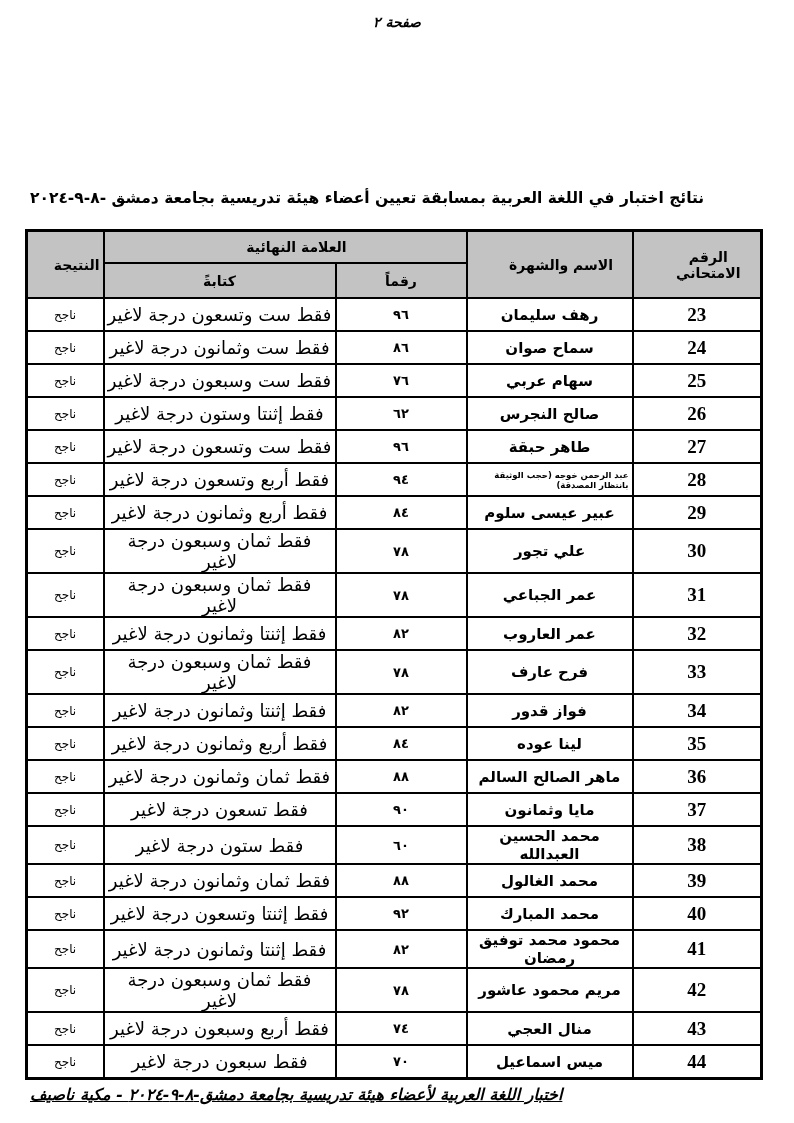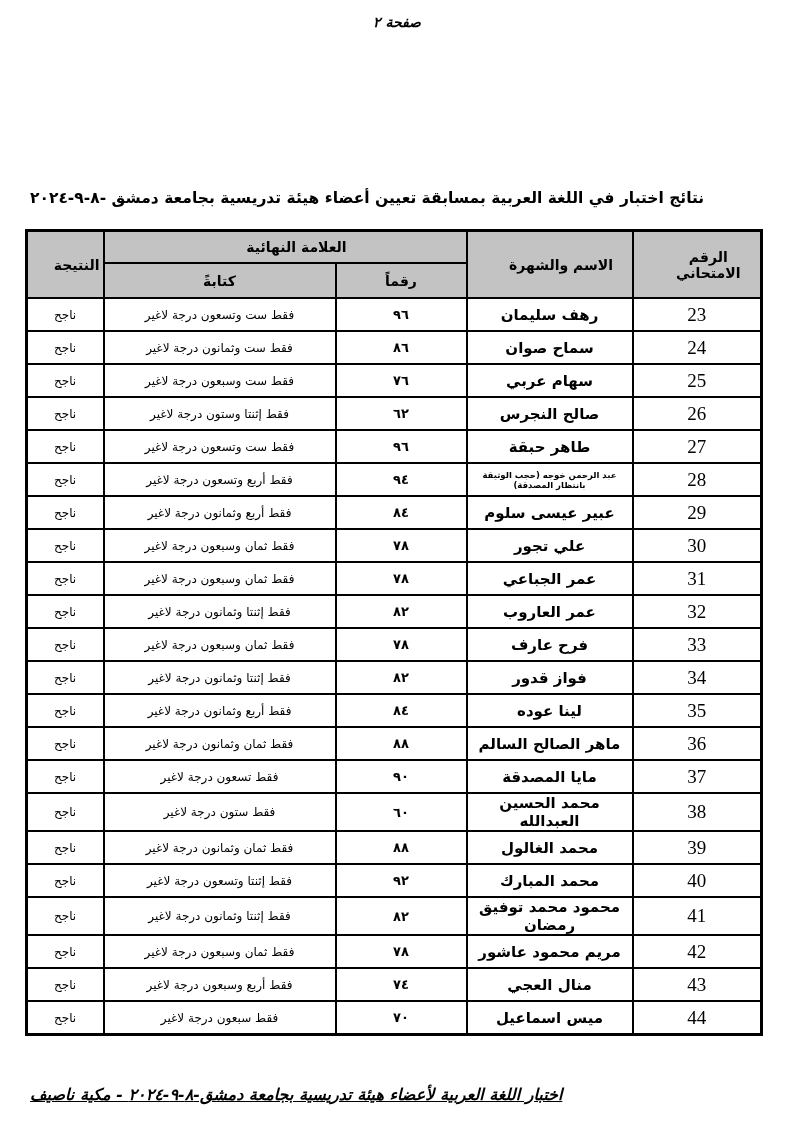--- a/index.html
+++ b/index.html
@@ -47,26 +47,26 @@
   col.c-result{width:60px;}
   thead th{
     background:#c3c3c3;
     font-size:14px;font-weight:bold;
   }
   thead tr.h1 th{height:30px;padding-left:26px;}
   thead tr.h2 th{height:33px;}
   tbody td{height:31px;background:#fff;}
   td.exam{
     font-family:"Liberation Serif","DejaVu Serif",serif;
-    font-weight:normal;font-size:19px;
+    font-weight:bold;font-size:19px;
   }
   td.name{font-weight:bold;font-size:15px;}
-  td.name.small{font-size:8.5px;font-weight:bold;}
+  td.name.small{font-size:8.5px;font-weight:bold;text-align:right;}
   td.num{font-weight:bold;font-size:13px;}
-  td.written{font-size:12px;}
+  td.written{font-size:18px;}
   td.result{font-size:12px;}
   .doc-footer{
     position:absolute;top:1085px;right:30px;left:30px;
     text-align:left;font-weight:bold;font-style:italic;font-size:16px;text-decoration:underline;
   }
 </style>
 </head>
 <body>
 
 <div class="page">
@@ -204,21 +204,21 @@
   <tr>
     <td class="exam">36</td>
     <td class="name">ماهر الصالح السالم</td>
     <td class="num">٨٨</td>
     <td class="written">فقط ثمان وثمانون درجة لاغير</td>
     <td class="result">ناجح</td>
   </tr>
 
   <tr>
     <td class="exam">37</td>
-    <td class="name">مايا المصدقة</td>
+    <td class="name">مايا وثمانون</td>
     <td class="num">٩٠</td>
     <td class="written">فقط تسعون درجة لاغير</td>
     <td class="result">ناجح</td>
   </tr>
 
   <tr>
     <td class="exam">38</td>
     <td class="name">محمد الحسين العبدالله</td>
     <td class="num">٦٠</td>
     <td class="written">فقط ستون درجة لاغير</td>

